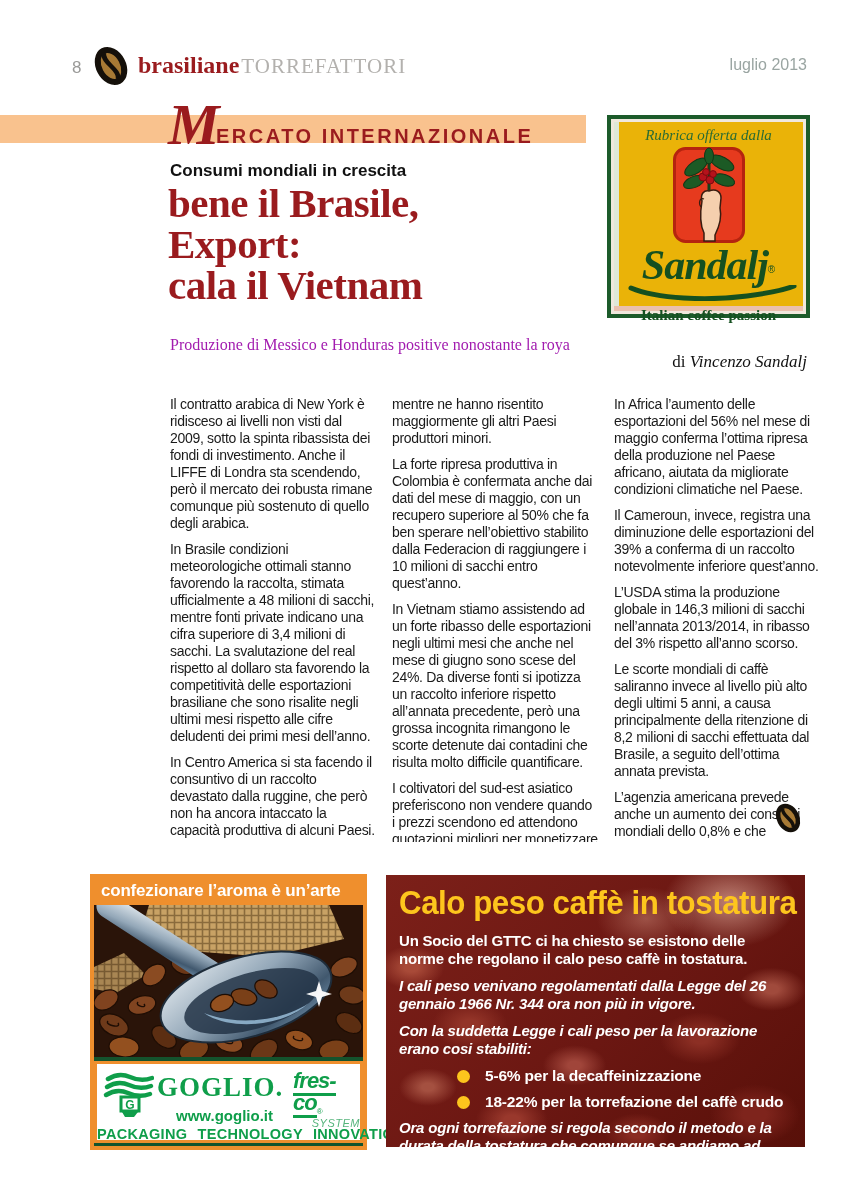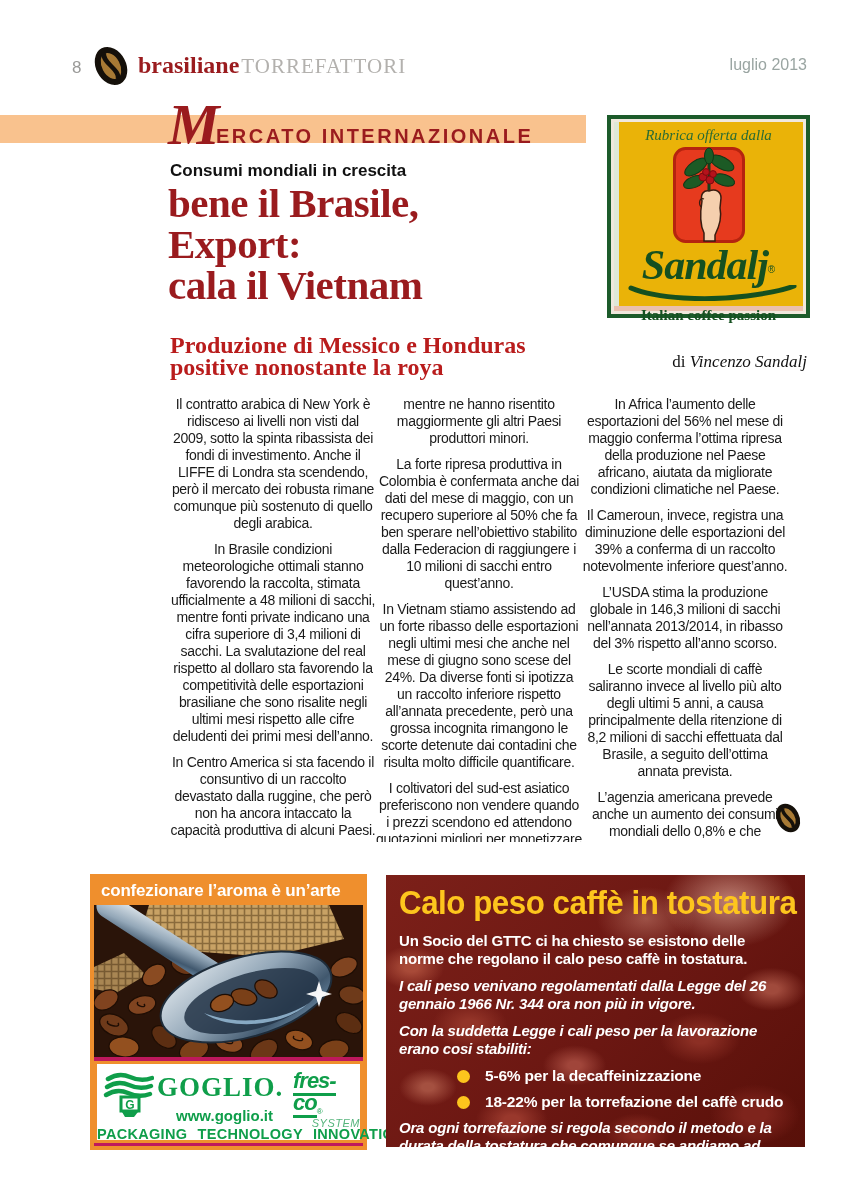--- a/index.html
+++ b/index.html
@@ -35,34 +35,34 @@
   .sponsor-reg{font-size:10px;color:#155020;vertical-align:super;}
   .sponsor-swoosh{position:absolute;top:166px;left:16px;width:171px;height:16px;}
   .sponsor-slogan{position:absolute;top:188px;width:100%;text-align:center;
                   font-family:"Liberation Serif",serif;font-weight:bold;font-size:15px;color:#155020;}
 
   
   .kicker{position:absolute;left:170px;top:161px;font-size:17px;font-weight:bold;color:#111;}
   .headline{position:absolute;left:168px;top:183px;font-family:"Liberation Serif",serif;
             font-weight:bold;font-size:41px;line-height:41px;color:#9a1b1e;letter-spacing:-0.5px;}
   .subhead{position:absolute;left:170px;top:334px;width:440px;font-family:"Liberation Serif",serif;
-           font-weight:bold;font-size:24px;line-height:22px;color:#b91c1c;}
+           font-weight:normal;font-size:16px;line-height:22px;color:#a21caf;}
   .byline{position:absolute;right:48px;top:352px;font-family:"Liberation Serif",serif;
           font-size:17px;color:#111;}
   .byline .name{font-style:italic;}
 
   
-  .columns{position:absolute;left:170px;top:396px;width:650px;height:446px;display:flex;overflow:hidden;text-align:center;}
+  .columns{position:absolute;left:170px;top:396px;width:650px;height:446px;display:flex;gap:16px;overflow:hidden;}
   .col{width:206px;font-size:14px;line-height:17px;color:#1a1a1a;letter-spacing:-0.3px;}
   .col p{margin:0 0 9px 0;}
   .endmark-bean{position:absolute;left:772px;top:800px;width:32px;height:36px;}
 
   
   .goglio{position:absolute;left:90px;top:874px;width:277px;height:276px;box-sizing:border-box;
-          border:4px solid #ef8f2d;background:#be185d;padding:0;}
+          border:4px solid #ef8f2d;background:#14532d;padding:0;}
   .goglio-strip{height:27px;background:#ef8f2d;color:#fff;font-weight:bold;font-size:17px;
                 line-height:26px;padding:0 7px;letter-spacing:-0.2px;white-space:nowrap;}
   .goglio-photo{display:block;width:269px;height:152px;}
   .goglio-logo-box{box-sizing:border-box;margin:4px 0 0 0;border:3px solid #ef8f2d;height:82px;
                    position:relative;background:#fff;}
   .goglio-flag{position:absolute;left:5px;top:6px;width:52px;height:48px;}
   .goglio-brand{position:absolute;left:60px;top:8px;font-family:"Liberation Serif",serif;
                 font-weight:bold;font-size:27px;color:#0f9e4a;letter-spacing:1px;}
   .fresco{position:absolute;left:196px;top:6px;color:#0f9e4a;}
   .fresco-main{font-style:italic;font-weight:bold;font-size:22px;border-bottom:3px solid #0f9e4a;

